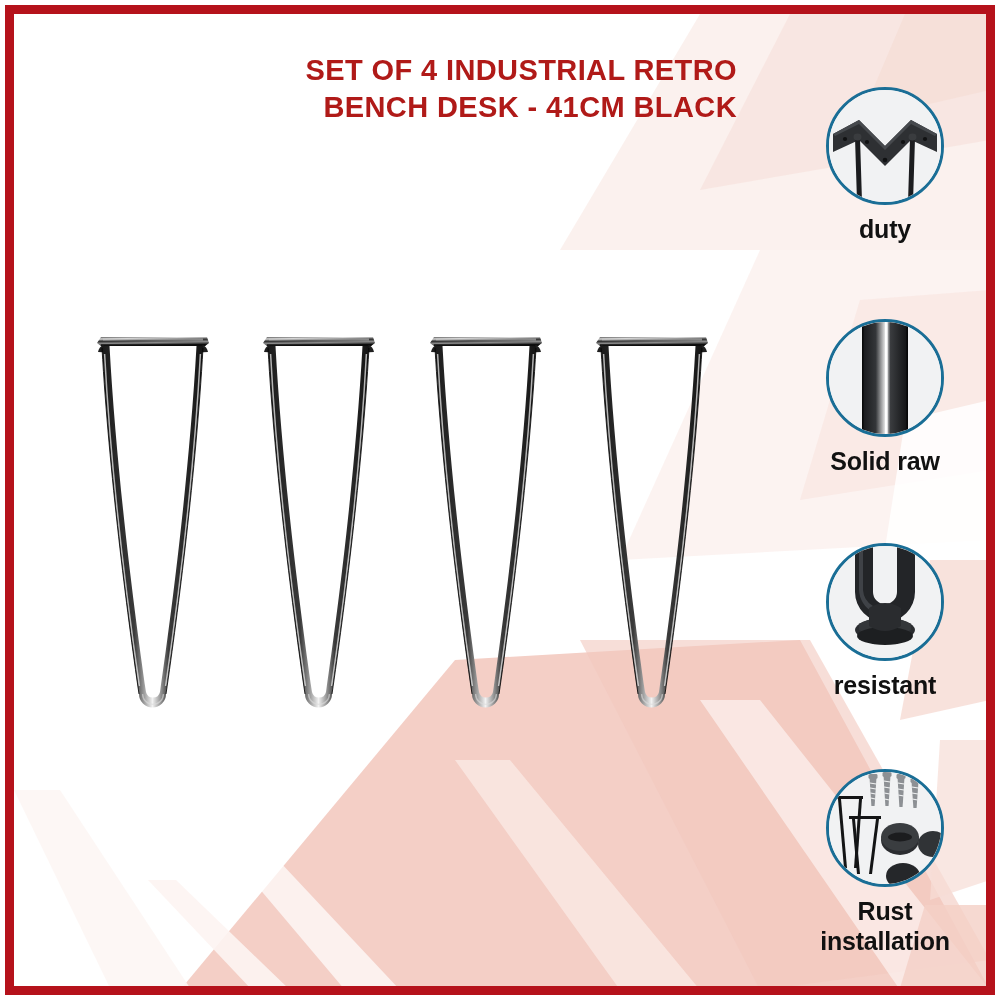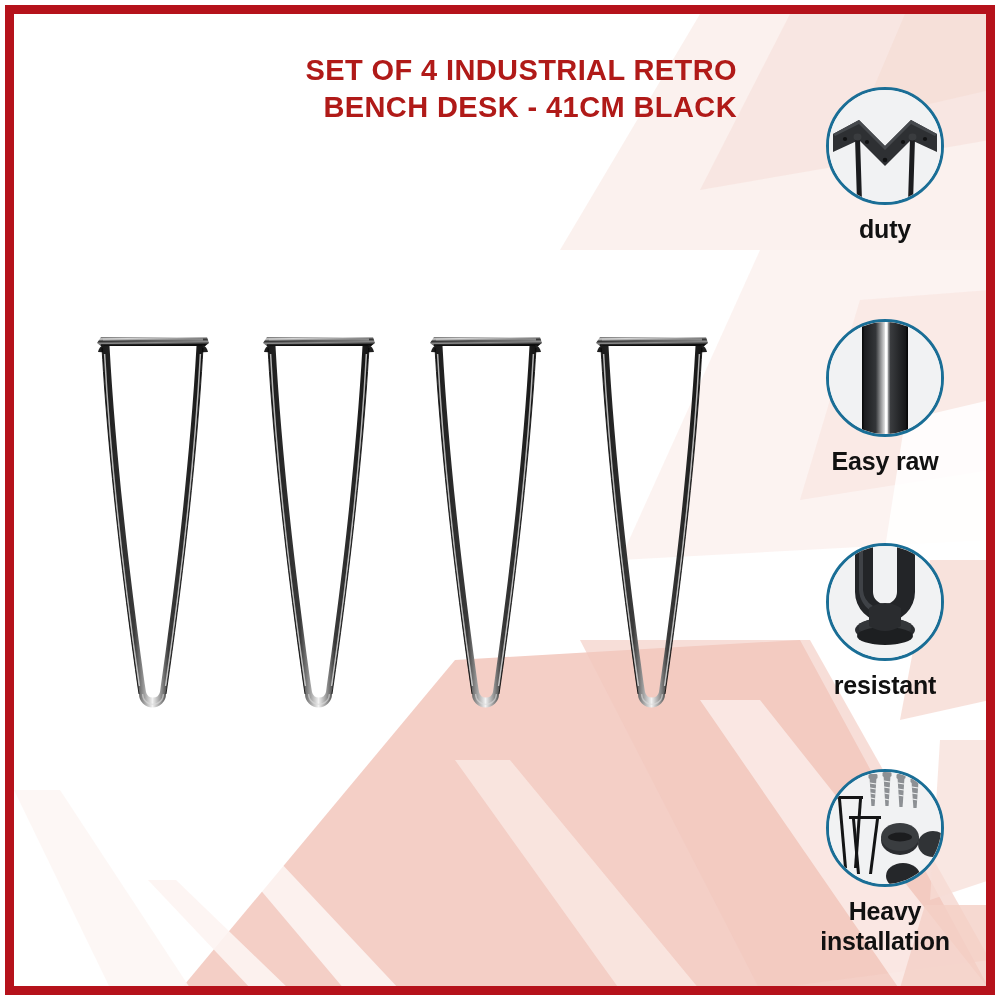--- a/index.html
+++ b/index.html
@@ -204,21 +204,21 @@
               <stop offset="100%" stop-color="#101113"></stop>
             </linearGradient>
           </defs>
           <rect x="33" y="-2" width="46" height="116" fill="url(#rodBig)"></rect>
           <rect x="56" y="-2" width="2.6" height="116" fill="#ffffff" opacity="0.9"></rect>
           <rect x="33" y="-2" width="1.6" height="116" fill="#000" opacity="0.6"></rect>
           <rect x="77.4" y="-2" width="1.6" height="116" fill="#000" opacity="0.6"></rect>
         </svg>
       </div>
       <div class="flabel">
-        <div>Easy raw</div>
+        <div>Solid raw</div>
       </div>
     </div>
 
     <div class="feature" style="top:543px;">
       <div class="fcircle">
         <svg width="112" height="112" viewBox="0 0 112 112">
           <rect width="112" height="112" fill="#f1f2f3"></rect>
 
           <path d="M 26,0 L 26,46 a 30,30 0 0 0 60,0 L 86,0 L 68,0 L 68,46 a 12,12 0 0 1 -24,0 L 44,0 Z" fill="#232528"></path>
           <path d="M 30,0 L 30,44 a 26,26 0 0 0 14,22 l 0,-6 a 20,20 0 0 1 -10,-16 L 34,0 Z" fill="#43464a" opacity="0.9"></path>
@@ -292,21 +292,21 @@
           <g>
             <ellipse cx="71" cy="68" rx="19" ry="15" fill="#2b2d30"></ellipse>
             <ellipse cx="71" cy="65" rx="19" ry="14" fill="#3a3d40"></ellipse>
             <ellipse cx="71" cy="65" rx="12" ry="4.4" fill="#1b1c1e"></ellipse>
             <ellipse cx="104" cy="72" rx="15" ry="13" fill="#303336"></ellipse>
             <ellipse cx="74" cy="104" rx="17" ry="13" fill="#25272a"></ellipse>
           </g>
         </svg>
       </div>
       <div class="flabel">
-        <div>Heavy</div>
+        <div>Rust</div>
         <div>installation</div>
       </div>
     </div>
 
   </div>
 
   <div class="frame"></div>
 
 </div>
 

